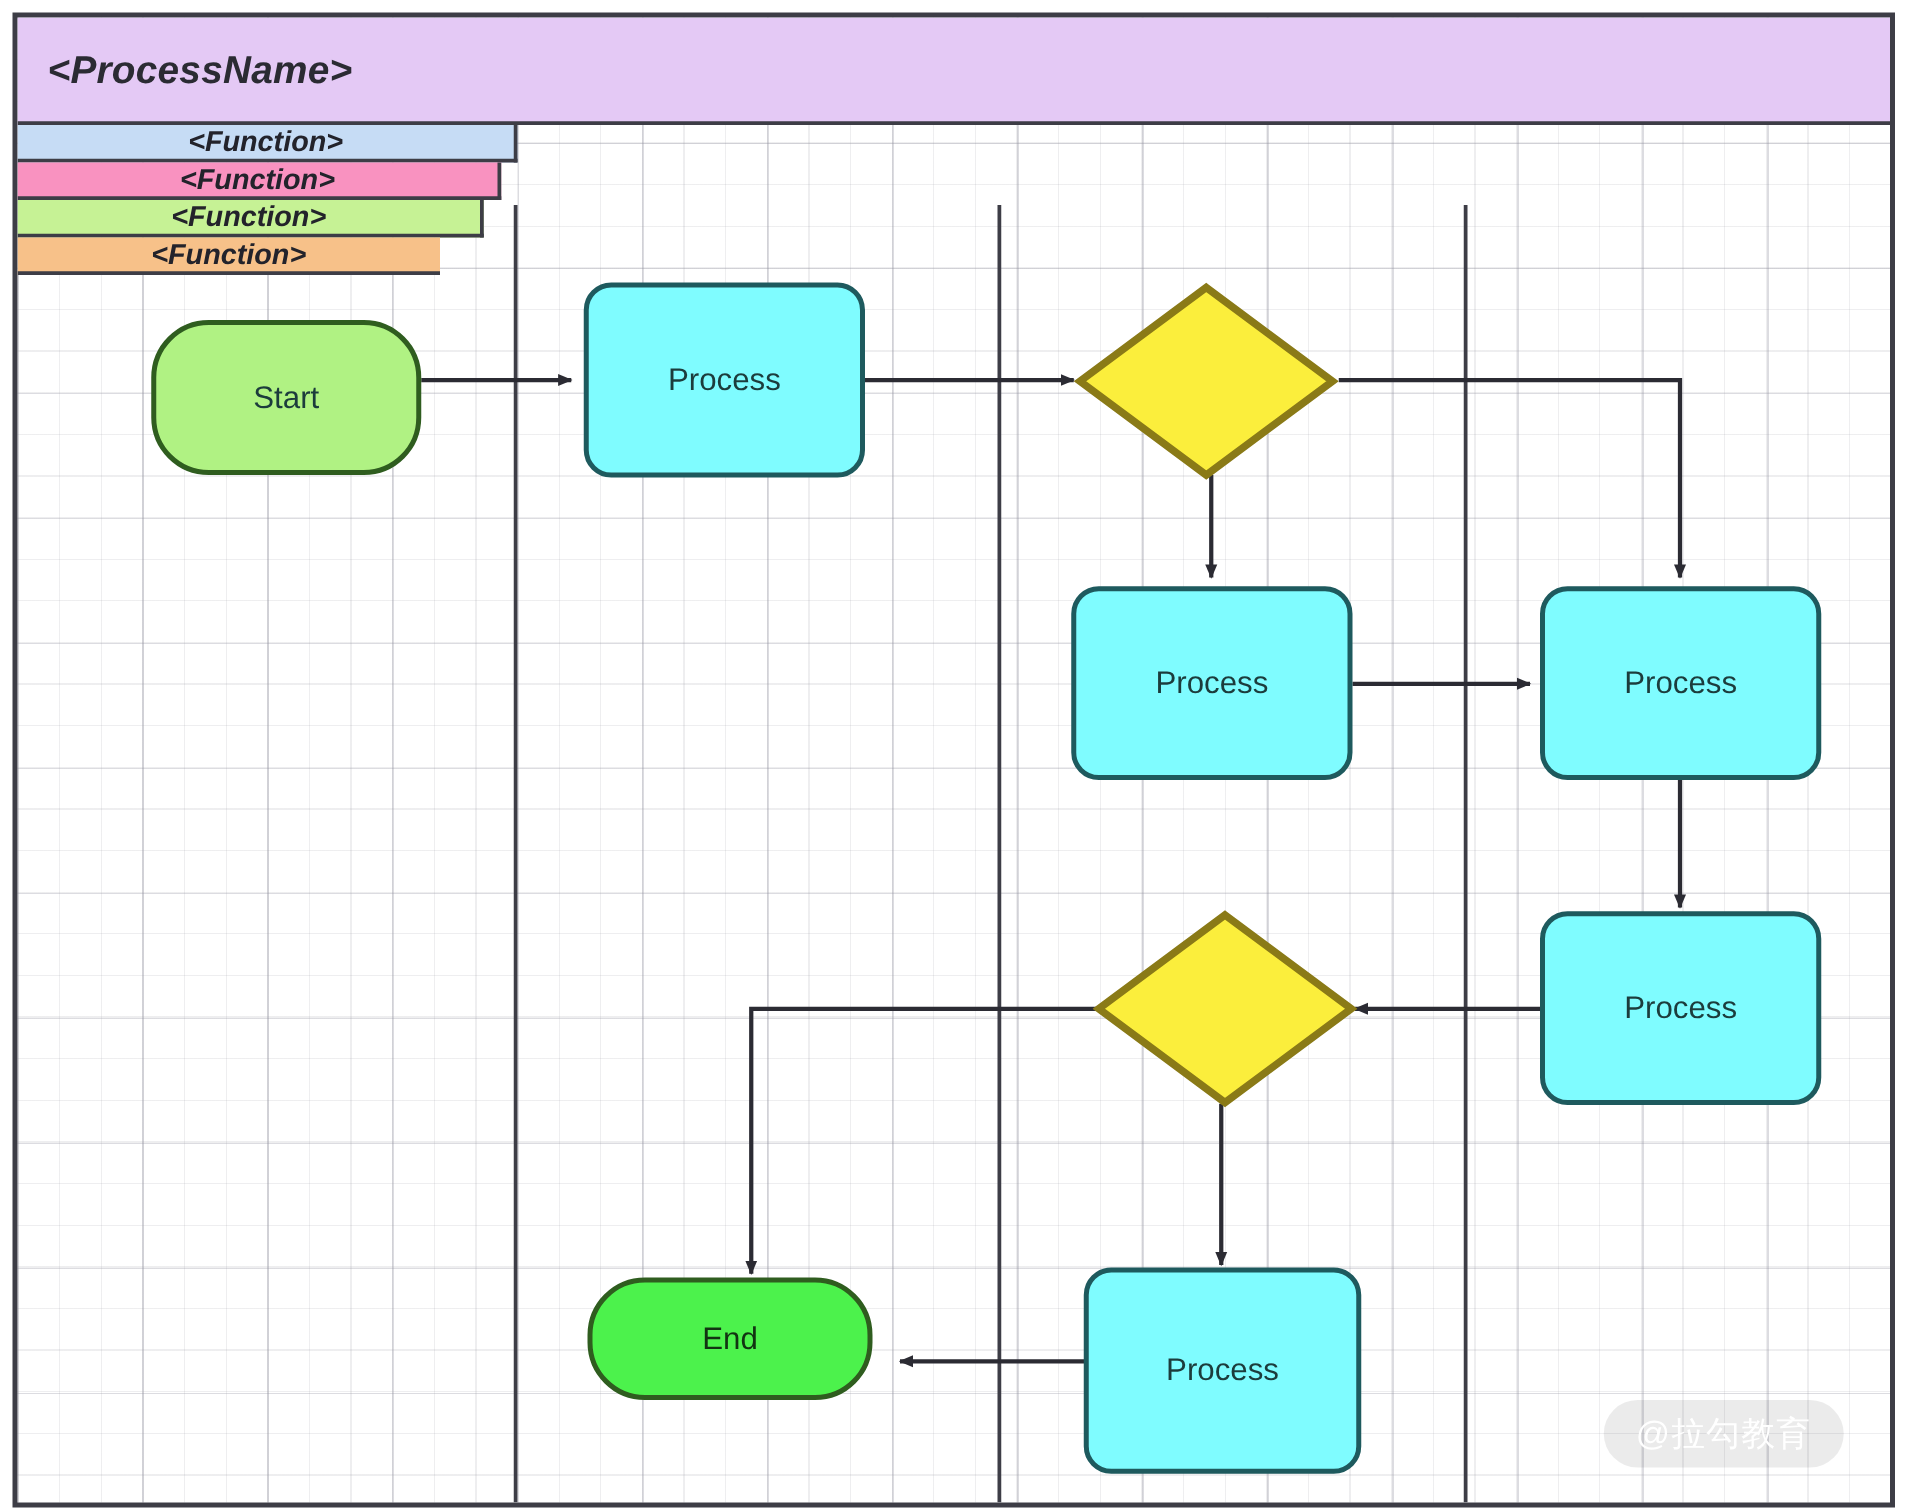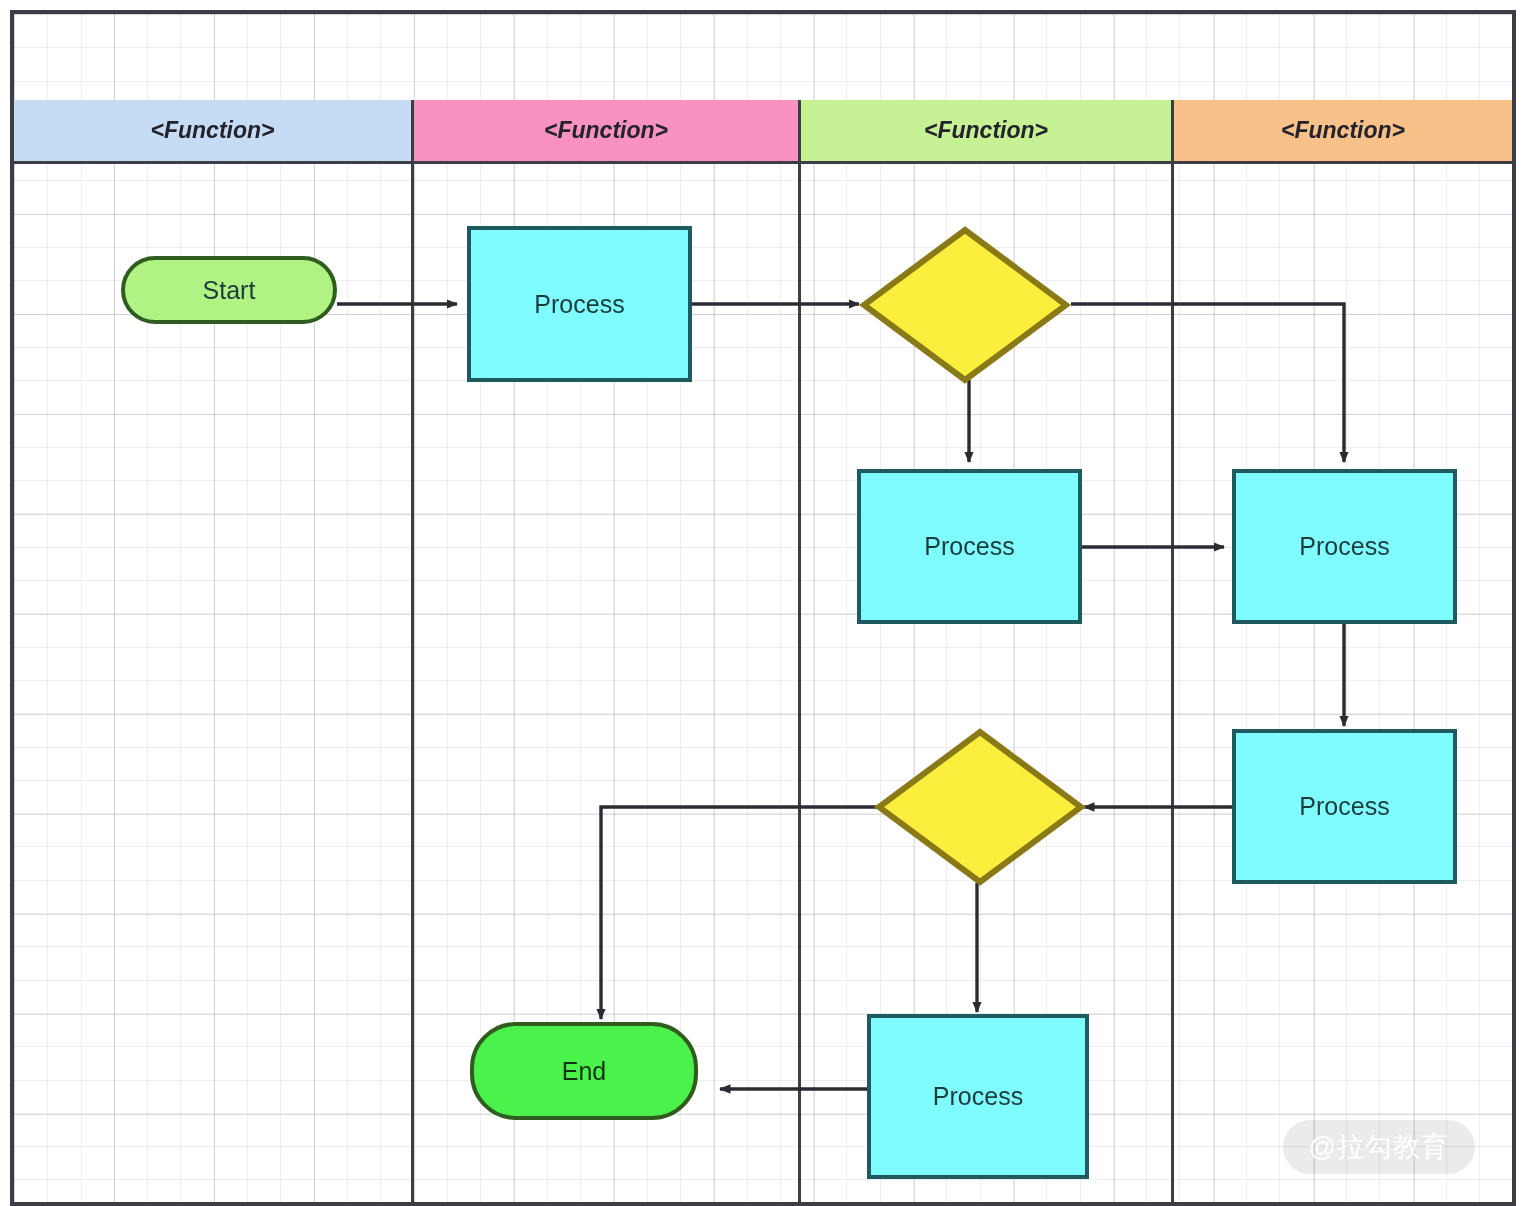--- a/index.html
+++ b/index.html
@@ -61,23 +61,24 @@
     font-style: italic;
     color: #2b2b33;
     letter-spacing: 0.2px;
   }
 
   
   #lane-headers {
     position: absolute;
     left: 0;
     top: 86px;
-    width: 1498px;
+    width: 1310px;
     height: 64px;
     display: flex;
+    flex-direction: column;
   }
   .lane-head {
     box-sizing: border-box;
     height: 64px;
     display: flex;
     align-items: center;
     justify-content: center;
     font-size: 23px;
     font-weight: bold;
     font-style: italic;
@@ -99,20 +100,21 @@
   
   .node {
     position: absolute;
     box-sizing: border-box;
     display: flex;
     align-items: center;
     justify-content: center;
     font-size: 25px;
     color: #1c3c3c;
     z-index: 5;
+    border-radius: 22px;
   }
   .node-terminator {
     border-radius: 46px;
     border: 4px solid #2f5d1f;
   }
   .node-start  { background: #b0f283; }
   .node-end    { background: #4cf24c; color:#123312; }
   .node-process {
     background: #7ffcff;
     border: 4px solid #1e5a5e;
@@ -151,20 +153,23 @@
     z-index: 9;
     letter-spacing: 1px;
   }
 </style>
 </head>
 <body>
 
 <div id="canvas">
   <div id="frame">
 
+    <div id="pool-title">
+      <span class="txt">&lt;ProcessName&gt;</span>
+    </div>
 
     <div id="lane-headers">
       <div class="lane-head" style="width:400px;background:#c6dcf5;">
         <span>&lt;Function&gt;</span>
       </div>
       <div class="lane-head" style="width:387px;background:#f992c0;">
         <span>&lt;Function&gt;</span>
       </div>
       <div class="lane-head" style="width:373px;background:#c6f295;">
         <span>&lt;Function&gt;</span>
@@ -201,21 +206,21 @@
         <path d="M 1218,793 L 1070,793"></path>
 
         <path d="M 963,869 L 963,998"></path>
 
         <path d="M 866,793 L 587,793 L 587,1005"></path>
 
         <path d="M 855,1075 L 706,1075"></path>
       </g>
     </svg>
 
-    <div class="node node-terminator node-start" style="left:107px; top:242px; width:216px; height:68px;">
+    <div class="node node-terminator node-start" style="left:107px; top:242px; width:216px; height:124px;">
       <span>Start</span>
     </div>
 
     <div class="node node-process" style="left:453px; top:212px; width:225px; height:156px;">
       <span>Process</span>
     </div>
 
     <div class="node-decision" style="left:845px; top:211px;">
       <svg width="212" height="160" viewBox="0 0 212 160">
         <polygon points="106,5 207,80 106,155 5,80" fill="#fbee3c" stroke="#8a7a17" stroke-width="6"></polygon>

